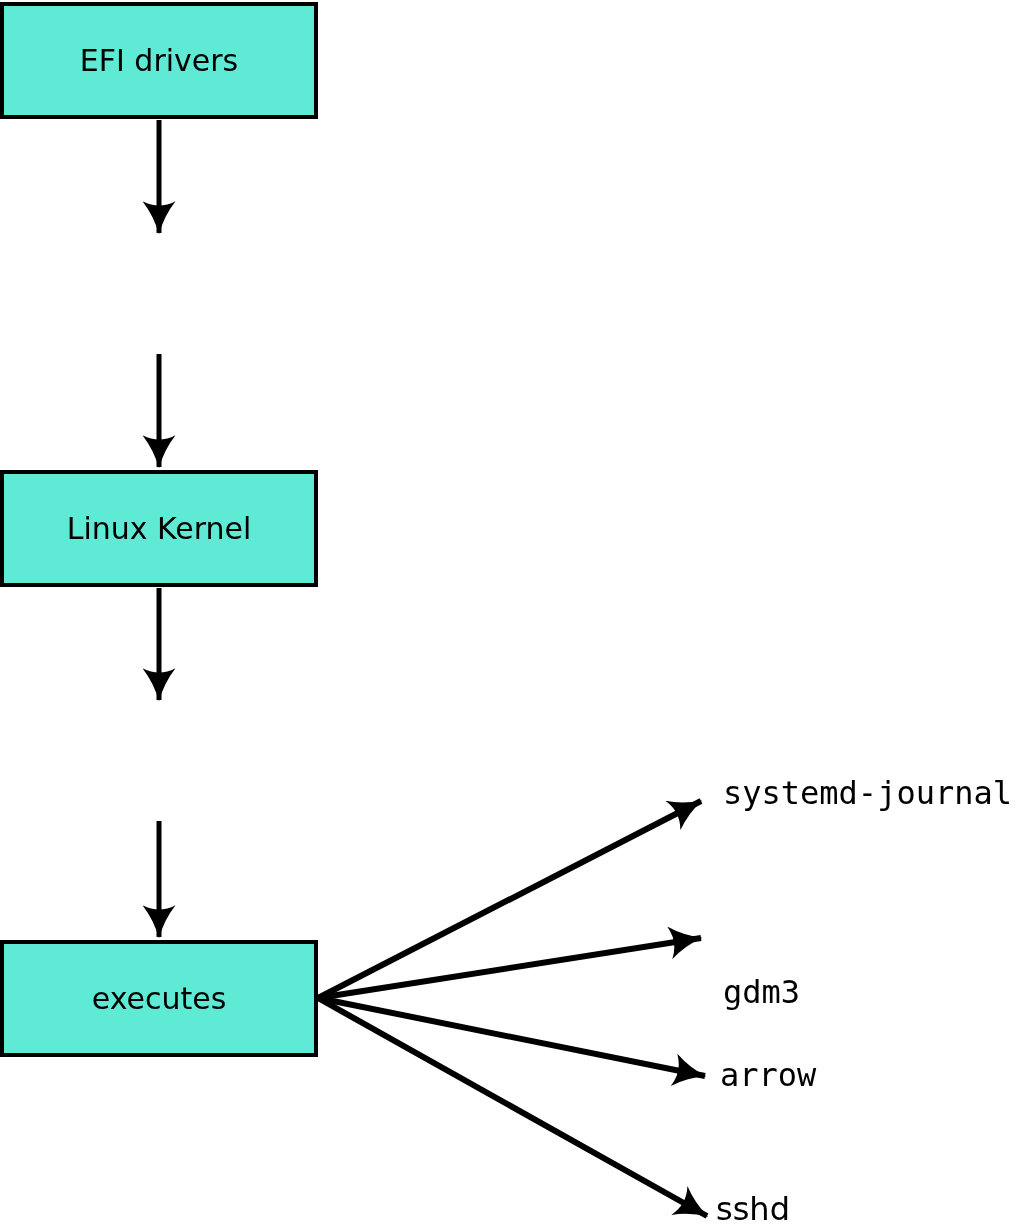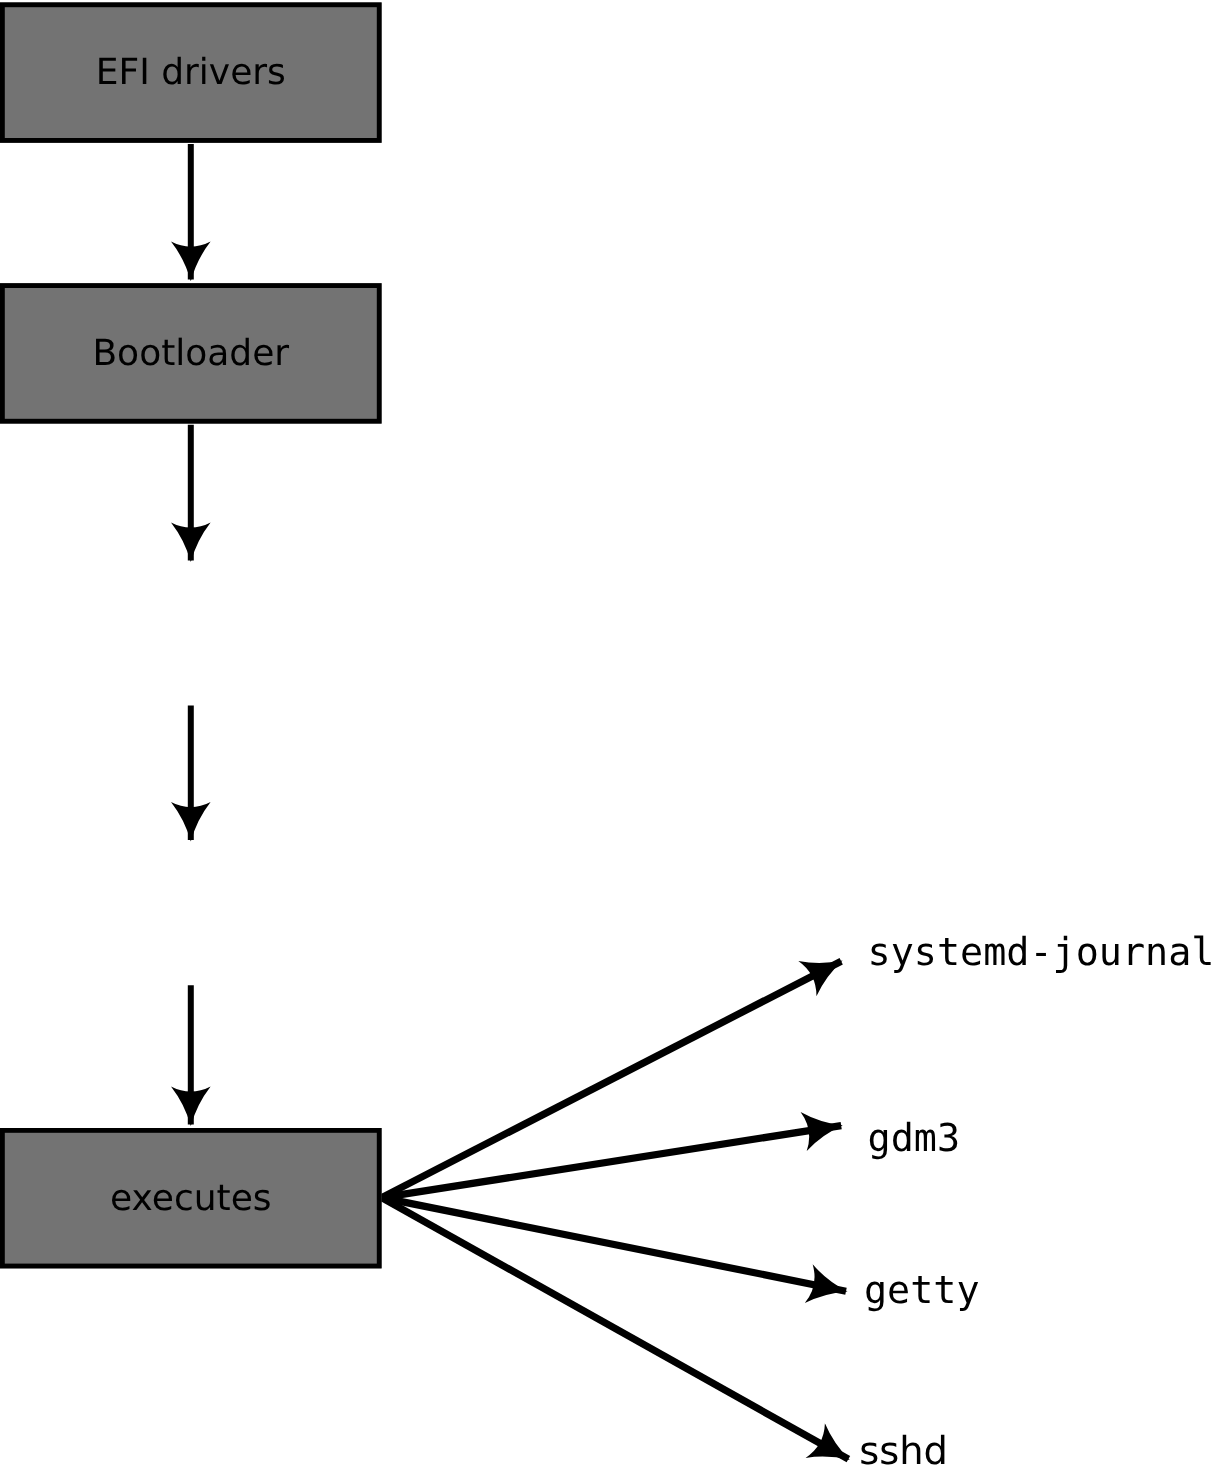--- a/index.html
+++ b/index.html
@@ -23,21 +23,21 @@
     width: 1023px;
     height: 1230px;
   }
   .box {
     position: absolute;
     left: 0;
     width: 318px;
     height: 117px;
     border: 4px solid #000000;
     box-sizing: border-box;
-    background: #737373;
+    background: #5eead4;
     display: flex;
     align-items: center;
     justify-content: center;
     font-size: 30px;
     line-height: 1;
     white-space: nowrap;
   }
   .caption {
     position: absolute;
     left: 561px;
@@ -76,26 +76,26 @@
 
     <line x1="318" y1="998" x2="701" y2="801" stroke="#000000" stroke-width="6" marker-end="url(#ah)"></line>
     <line x1="318" y1="998" x2="701" y2="938" stroke="#000000" stroke-width="6" marker-end="url(#ah)"></line>
     <line x1="318" y1="998" x2="705" y2="1076" stroke="#000000" stroke-width="6" marker-end="url(#ah)"></line>
     <line x1="318" y1="998" x2="707" y2="1216" stroke="#000000" stroke-width="6" marker-end="url(#ah)"></line>
   </svg>
 
   <div class="box" style="top:2px">
     <span>EFI drivers</span>
   </div>
-  <div class="box" style="top:236px">
-    <span>Bootloader</span>
+  <div class="box" style="top:470px">
+    <span>Linux Kernel</span>
   </div>
   <div class="box" style="top:940px">
     <span>executes</span>
   </div>
 
 
   <div class="target-label" style="left:723px; top:777px">systemd-journal</div>
-  <div class="target-label" style="left:723px; top:932px">gdm3</div>
-  <div class="target-label" style="left:720px; top:1059px">getty</div>
+  <div class="target-label" style="left:723px; top:976px">gdm3</div>
+  <div class="target-label" style="left:720px; top:1059px">arrow</div>
   <div class="target-label sans" style="left:716px; top:1193px">sshd</div>
 
 </div>
 
 </body></html>

